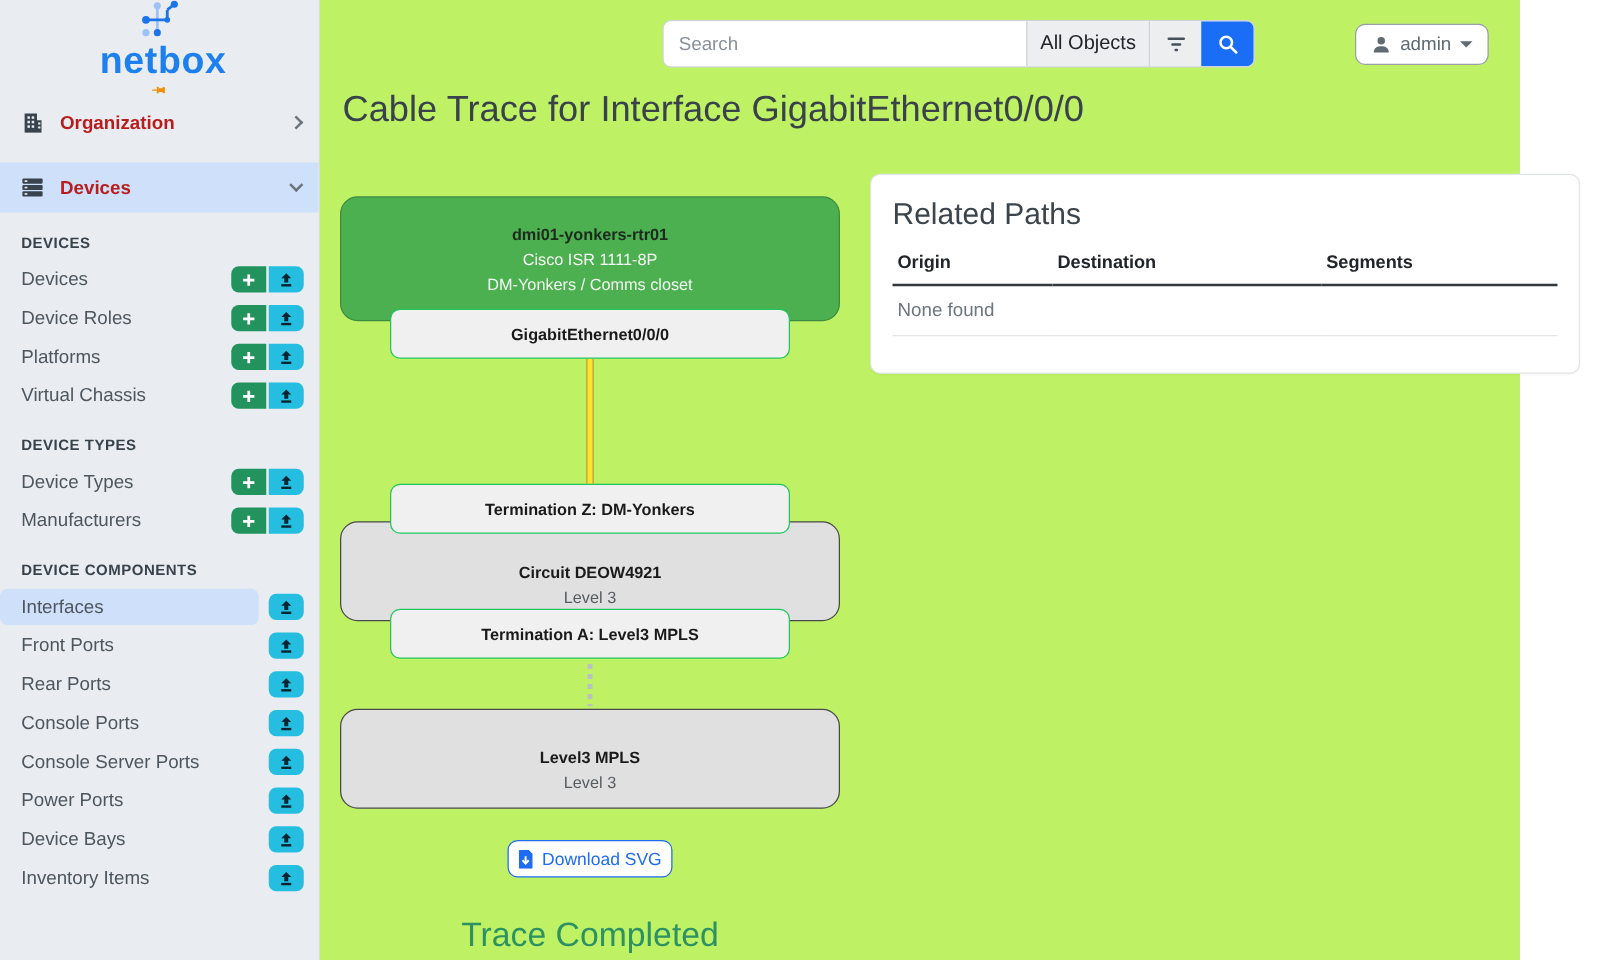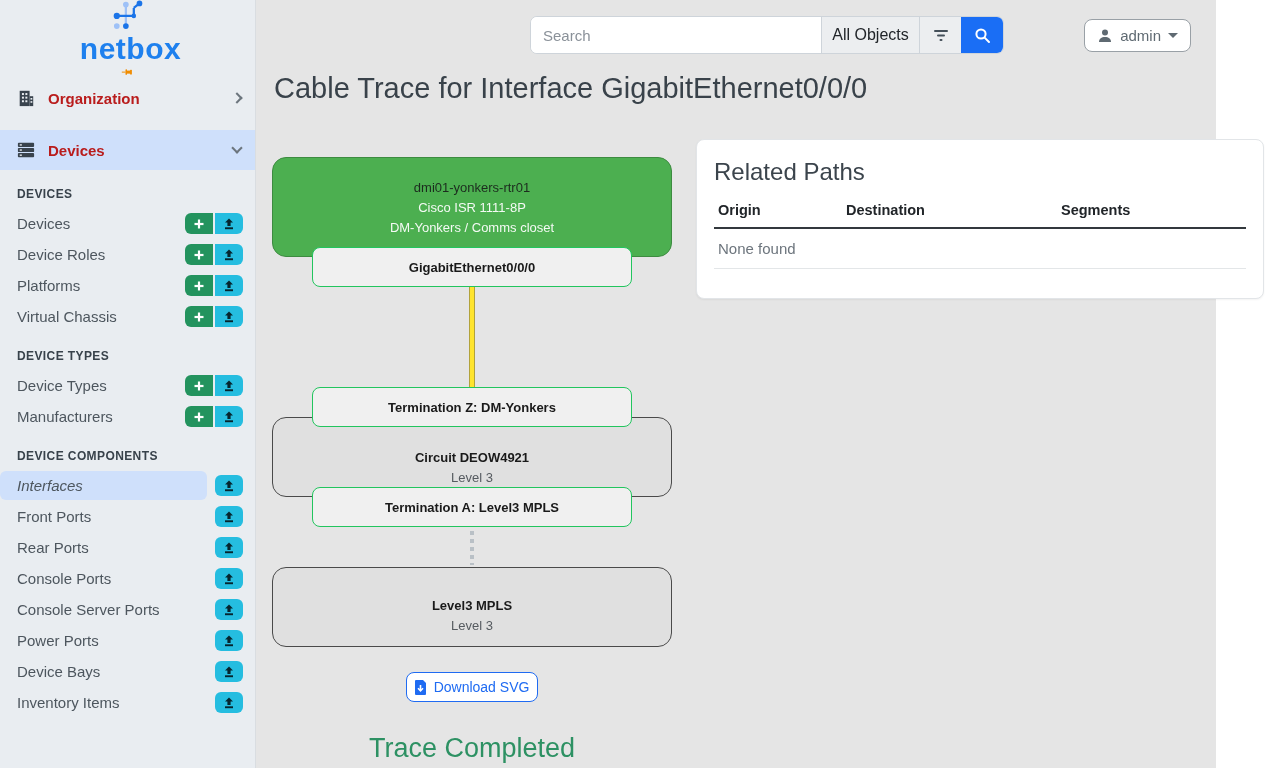--- a/index.html
+++ b/index.html
@@ -17,31 +17,31 @@
   .nav-item.active { background:#cfe0fb; }
   .nav-gap { height:12px; }
   .chev { width:8px; height:8px; border-right:2px solid #6c757d; border-bottom:2px solid #6c757d; display:inline-block; }
   .chev.right { transform:rotate(-45deg); }
   .chev.down  { transform:rotate(45deg); margin-top:-4px; }
   .section-header { margin:17px 0 7px 0; padding:0 17px; font-size:12px; font-weight:bold;
     color:#38424b; letter-spacing:0.4px; }
   .side-row { height:31px; display:flex; align-items:center; padding:0 12px 0 0; }
   .row-hl { flex:1; height:29px; display:flex; align-items:center; padding-left:17px;
     border-radius:6px; margin-right:8px; }
-  .side-row.active .row-hl { background:#cfe0fb;font-style:italic; }
+  .side-row.active .row-hl { background:#cfe0fb; }
   .row-label { font-size:15px; color:#4d565e; }
   .btn-group { display:flex; gap:2px; }
   .mini-btn { width:28px; height:21px; border:none; display:flex; align-items:center;
     justify-content:center; cursor:pointer; }
   .btn-add { background:#23935e; border-radius:6px 0 0 6px; }
   .btn-import { background:#25bde0; border-radius:0 6px 6px 0; }
   .btn-import.solo { border-radius:6px; }
 
   
-  .main { position:absolute; left:256px; top:0; width:960px; height:768px; background:#e5e5e5; }
+  .main { position:absolute; left:256px; top:0; width:960px; height:768px; background:#bef264; }
 
   .search-group { position:absolute; left:274px; top:16px; width:474px; height:38px;
     display:flex; border:1px solid #ced4da; border-radius:7px; overflow:hidden; background:#fff; }
   .search-input { flex:1; border:none; outline:none; padding:0 12px; font-size:15px;
     font-family:"Liberation Sans", sans-serif; color:#212529; background:#fff; }
   .search-input::placeholder { color:#8a9199; }
   .scope-seg { width:98px; background:#eceef0; border-left:1px solid #ced4da;
     display:flex; align-items:center; justify-content:center; font-size:16px; color:#212529; cursor:pointer; }
   .filter-seg { width:42px; background:#eceef0; border-left:1px solid #ced4da;
     display:flex; align-items:center; justify-content:center; cursor:pointer; }
@@ -57,21 +57,21 @@
   .page-title { position:absolute; left:18px; top:72px; font-size:29px; font-weight:400; color:#39424a; }
 
   
   .diagram { position:absolute; left:16px; top:157px; width:400px; height:640px; }
   .node-lg { position:absolute; left:0; width:400px; border:1px solid #4a4a4a; border-radius:14px;
     text-align:center; z-index:1; cursor:pointer; }
   .node-sm { position:absolute; left:40px; width:320px; height:40px; border:1px solid #22c55e;
     background:#f0f0f0; border-radius:8px; display:flex; align-items:center; justify-content:center;
     font-size:13px; font-weight:bold; color:#1a1a1a; z-index:2; cursor:pointer; }
   .device-node { top:0; height:100px; background:#4caf50; border-color:#3d8b40; padding-top:20px; }
-  .device-node .t1 { font-size:13px; font-weight:normal; color:#1c2b1e; line-height:20px; }
+  .device-node .t1 { font-size:13px; font-weight:bold; color:#1c2b1e; line-height:20px; }
   .device-node .t2 { font-size:13px; color:#f4faf4; line-height:20px; }
   .iface-node { top:90px; }
   .cable-line { position:absolute; left:197px; top:130px; width:6px; height:100px;
     background:#ffe42e; border-left:1px solid #b1a23c; border-right:1px solid #b1a23c; z-index:0; }
   .cable-label { position:absolute; left:220px; top:150px; line-height:20px; font-size:13px; color:#212529; }
   .cable-label .c1 { font-weight:bold; color:#111; }
   .termz-node { top:230px; }
   .circuit-node { top:260px; height:80px; background:#e0e0e0; padding-top:30px; }
   .circuit-node .t1, .mpls-node .t1 { font-size:13px; font-weight:bold; color:#1a1a1a; line-height:20px; }
   .circuit-node .t2, .mpls-node .t2 { font-size:13px; color:#565b60; line-height:20px; }

